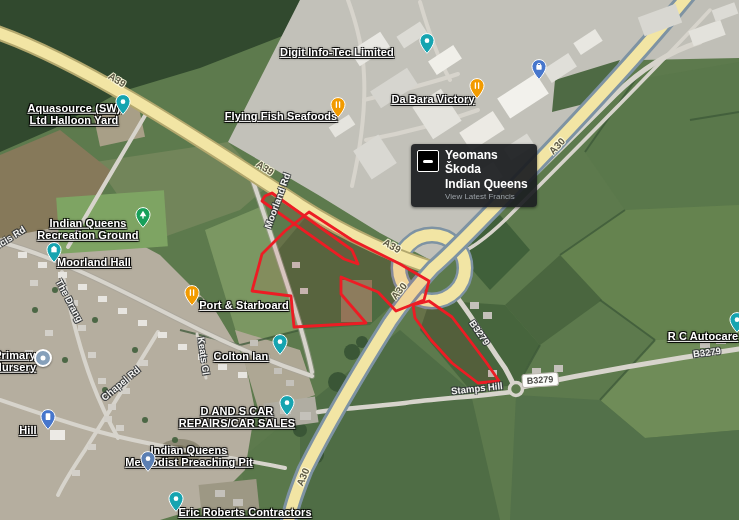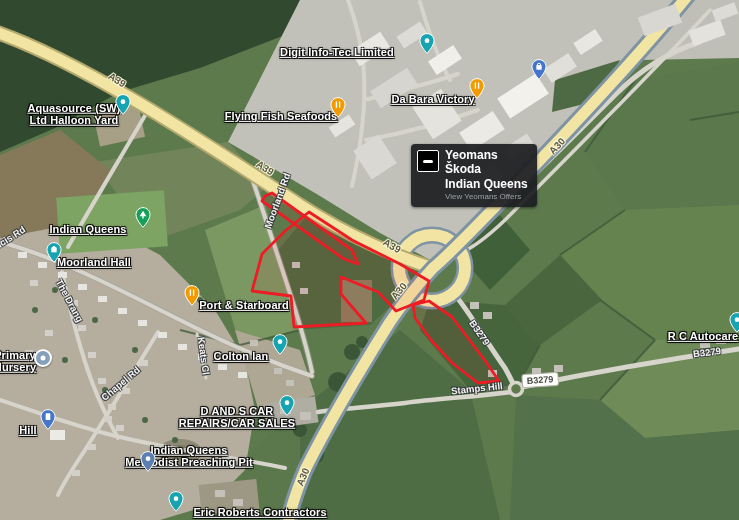--- a/index.html
+++ b/index.html
@@ -251,38 +251,39 @@
 
 <div class="lbl place" style="left:337px;top:52px">Digit Info-Tec Limited</div>
 <div class="lbl place two" style="left:74px;top:114px">
   <div>Aquasource (SW)</div>
   <div>Ltd Halloon Yard</div>
 </div>
 <div class="lbl place" style="left:281px;top:116px">Flying Fish Seafoods</div>
 <div class="lbl place" style="left:433px;top:99px">Da Bara Victory</div>
 <div class="lbl place two" style="left:88px;top:229px">
   <div>Indian Queens</div>
+  <div>Recreation Ground</div>
 </div>
 <div class="lbl place" style="left:94px;top:262px">Moorland Hall</div>
 <div class="lbl place two" style="left:15px;top:361px;width:60px">
   <div>Primary</div>
   <div>Nursery</div>
 </div>
 <div class="lbl place" style="left:28px;top:430px">Hill</div>
 <div class="lbl place" style="left:244px;top:305px">Port &amp; Starboard</div>
 <div class="lbl place" style="left:241px;top:356px">Colton lan</div>
 <div class="lbl place two" style="left:237px;top:417px">
   <div>D AND S CAR</div>
   <div>REPAIRS/CAR SALES</div>
 </div>
 <div class="lbl place two" style="left:189px;top:456px;width:160px">
   <div>Indian Queens</div>
   <div>Methodist Preaching Pit</div>
 </div>
-<div class="lbl place" style="left:260px;top:512px">Eric Roberts Contractors</div>
+<div class="lbl place" style="left:245px;top:512px">Eric Roberts Contractors</div>
 <div class="lbl place" style="left:703px;top:336px">R C Autocare</div>
 
 <div class="pin" style="left:427px;top:52px">
   <svg width="16" height="22" viewBox="0 0 24 32">
         <path fill="#16a4b0" stroke="#fff" stroke-width="1.5" d="M12 1C6 1 1.5 5.7 1.5 11.5c0 8 10.5 19 10.5 19s10.5-11 10.5-19C22.5 5.7 18 1 12 1z"></path>
         <circle cx="12" cy="11.5" r="3.5" fill="#fff"></circle>
       </svg>
 </div>
 <div class="pin" style="left:539px;top:78px">
   <svg width="16" height="22" viewBox="0 0 24 32">
@@ -372,17 +373,17 @@
       </svg>
 </div>
 
 <div class="adcard">
   <span class="adlogo">
         <i></i>
       </span>
   <span class="adtxt">
     <div class="t">Yeomans Škoda</div>
     <div class="t">Indian Queens</div>
-    <div class="c">View Yeomans Offers</div>
+    <div class="c">View Latest Francis</div>
   </span>
 </div>
 
 </div>
 
 </body></html>

